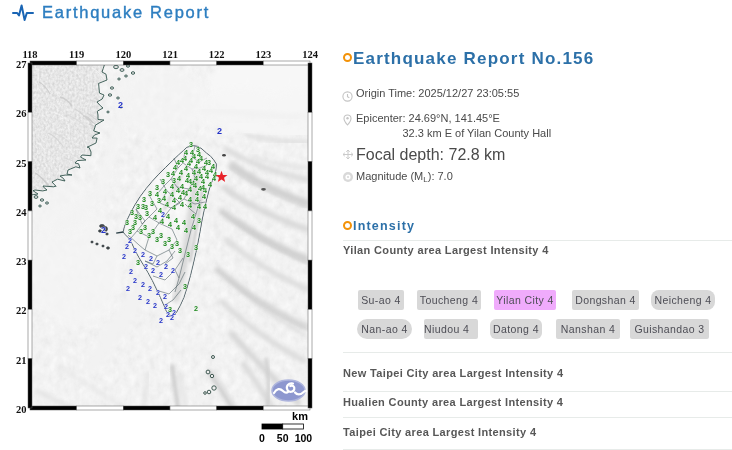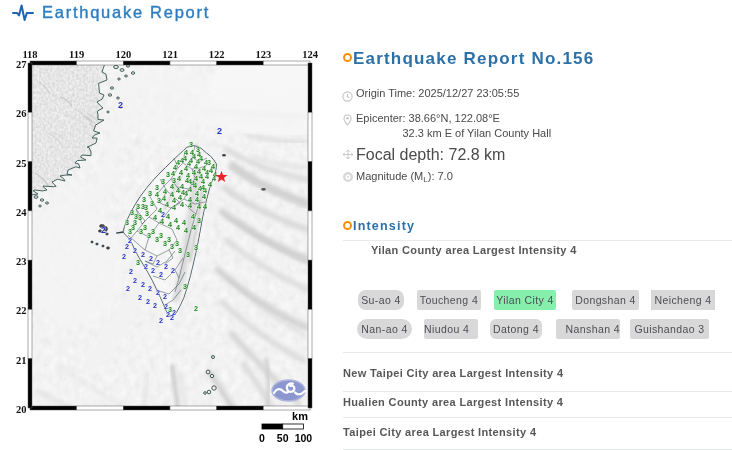--- a/index.html
+++ b/index.html
@@ -394,45 +394,45 @@
 <div style="position:absolute;left:353px;top:49px;font-size:17px;font-weight:bold;letter-spacing:1.2px;color:#2c70a8;">Earthquake Report No.156</div>
 <div style="position:absolute;left:342px;top:88px;"><svg width="11" height="11" viewBox="0 0 11 11">
       <circle cx="5.5" cy="5.5" r="4.6" fill="none" stroke="#c4c4c4" stroke-width="1.1"></circle>
       <path d="M5.5 3 V5.7 L7.3 6.8" fill="none" stroke="#c4c4c4" stroke-width="1.1"></path>
     </svg></div>
 <div style="position:absolute;left:356px;top:87px;font-size:11px;color:#4a4a4a;letter-spacing:0px;">Origin Time: 2025/12/27 23:05:55</div>
 <div style="position:absolute;left:342px;top:112px;"><svg width="11" height="12" viewBox="0 0 11 12">
       <path d="M5.5 1 C3.4 1 2 2.5 2 4.4 C2 6.8 5.5 11 5.5 11 C5.5 11 9 6.8 9 4.4 C9 2.5 7.6 1 5.5 1 Z" fill="none" stroke="#c4c4c4" stroke-width="1.1"></path>
       <circle cx="5.5" cy="4.3" r="1.2" fill="#c4c4c4"></circle>
     </svg></div>
-<div style="position:absolute;left:356px;top:111.5px;font-size:11px;color:#4a4a4a;letter-spacing:0px;">Epicenter: 38.66°N, 122.08°E</div>
+<div style="position:absolute;left:356px;top:111.5px;font-size:11px;color:#4a4a4a;letter-spacing:0px;">Epicenter: 24.69°N, 141.45°E</div>
 <div style="position:absolute;left:402.5px;top:126.5px;font-size:11px;color:#4a4a4a;letter-spacing:0px;">32.3 km E of Yilan County Hall</div>
 <div style="position:absolute;left:342px;top:146px;"><svg width="12" height="11" viewBox="0 0 12 11">
       <path d="M6 1 L6 10 M1 5.5 L11 5.5 M6 1 L4.3 2.8 M6 1 L7.7 2.8 M1 5.5 L2.8 3.8 M1 5.5 L2.8 7.2 M11 5.5 L9.2 3.8 M11 5.5 L9.2 7.2 M6 10 L4.3 8.2 M6 10 L7.7 8.2" stroke="#cacaca" stroke-width="1" fill="none"></path>
     </svg></div>
 <div style="position:absolute;left:356px;top:146px;font-size:16px;color:#4a4a4a;letter-spacing:0px;">Focal depth: 72.8 km</div>
 <div style="position:absolute;left:342px;top:169px;"><svg width="12" height="12" viewBox="0 0 12 12">
       <circle cx="6" cy="6" r="5" fill="#d9d9d9"></circle>
       <circle cx="6" cy="6" r="2.6" fill="#fff"></circle>
       <circle cx="6" cy="6" r="1.1" fill="#d9d9d9"></circle>
     </svg></div>
 <div style="position:absolute;left:356px;top:169.5px;font-size:11px;color:#4a4a4a;letter-spacing:0px;">Magnitude (M<sub style="font-size:8px;">L</sub>): 7.0</div>
 <div style="position:absolute;left:343px;top:220.5px;width:9px;height:9px;border:2.6px solid #f39208;border-radius:50%;box-sizing:border-box;"></div>
 <div style="position:absolute;left:353px;top:218.5px;font-size:12.5px;font-weight:bold;letter-spacing:1.2px;color:#2c70a8;">Intensity</div>
 <div style="position:absolute;left:343px;top:240px;width:389px;height:1px;background:#e7ebe9;"></div>
-<div style="position:absolute;left:343px;top:244px;font-size:11px;font-weight:bold;letter-spacing:0.35px;color:#575757;margin-left:28px;">Yilan County area Largest Intensity 4</div>
-<div style="position:absolute;left:358px;top:290px;width:46px;height:20px;line-height:20px;background:#d8d8d8;border-radius:8px;text-align:center;font-size:10.5px;color:#4d4d55;letter-spacing:0.4px;">Su-ao 4</div>
+<div style="position:absolute;left:343px;top:244px;font-size:11px;font-weight:bold;letter-spacing:0.35px;color:#575757;">Yilan County area Largest Intensity 4</div>
+<div style="position:absolute;left:358px;top:290px;width:46px;height:20px;line-height:20px;background:#d8d8d8;border-radius:2px;text-align:center;font-size:10.5px;color:#4d4d55;letter-spacing:0.4px;">Su-ao 4</div>
 <div style="position:absolute;left:417px;top:290px;width:64px;height:20px;line-height:20px;background:#d8d8d8;border-radius:2px;text-align:center;font-size:10.5px;color:#4d4d55;letter-spacing:0.4px;">Toucheng 4</div>
-<div style="position:absolute;left:494px;top:290px;width:62px;height:20px;line-height:20px;background:#86efac;border-radius:2px;text-align:center;font-size:10.5px;color:#4d4d55;letter-spacing:0.4px;">Yilan City 4</div>
+<div style="position:absolute;left:494px;top:290px;width:62px;height:20px;line-height:20px;background:#f0abfc;border-radius:2px;text-align:center;font-size:10.5px;color:#4d4d55;letter-spacing:0.4px;">Yilan City 4</div>
 <div style="position:absolute;left:572px;top:290px;width:67px;height:20px;line-height:20px;background:#d8d8d8;border-radius:2px;text-align:center;font-size:10.5px;color:#4d4d55;letter-spacing:0.4px;">Dongshan 4</div>
-<div style="position:absolute;left:651px;top:290px;width:64px;height:20px;line-height:20px;background:#d8d8d8;border-radius:0;text-align:center;font-size:10.5px;color:#4d4d55;letter-spacing:0.4px;">Neicheng 4</div>
+<div style="position:absolute;left:651px;top:290px;width:64px;height:20px;line-height:20px;background:#d8d8d8;border-radius:8px;text-align:center;font-size:10.5px;color:#4d4d55;letter-spacing:0.4px;">Neicheng 4</div>
 <div style="position:absolute;left:357px;top:319px;width:55px;height:20px;line-height:20px;background:#d8d8d8;border-radius:10px;text-align:center;font-size:10.5px;color:#4d4d55;letter-spacing:0.4px;">Nan-ao 4</div>
 <div style="position:absolute;left:424px;top:319px;width:54px;height:20px;line-height:20px;background:#d8d8d8;border-radius:2px;font-size:10.5px;color:#4d4d55;letter-spacing:0.4px;">Niudou 4</div>
 <div style="position:absolute;left:490px;top:319px;width:52px;height:20px;line-height:20px;background:#d8d8d8;border-radius:6px;text-align:center;font-size:10.5px;color:#4d4d55;letter-spacing:0.4px;">Datong 4</div>
-<div style="position:absolute;left:556px;top:319px;width:64px;height:20px;line-height:20px;background:#d8d8d8;border-radius:2px;text-align:right;font-size:10.5px;color:#4d4d55;letter-spacing:0.4px;">Nanshan 4</div>
+<div style="position:absolute;left:556px;top:319px;width:64px;height:20px;line-height:20px;background:#d8d8d8;border-radius:2px;text-align:center;font-size:10.5px;color:#4d4d55;letter-spacing:0.4px;">Nanshan 4</div>
 <div style="position:absolute;left:630px;top:319px;width:79px;height:20px;line-height:20px;background:#d8d8d8;border-radius:2px;text-align:center;font-size:10.5px;color:#4d4d55;letter-spacing:0.4px;">Guishandao 3</div>
 <div style="position:absolute;left:343px;top:352px;width:389px;height:1px;background:#e7ebe9;"></div>
 <div style="position:absolute;left:343px;top:367px;font-size:11px;font-weight:bold;letter-spacing:0.35px;color:#575757;">New Taipei City area Largest Intensity 4</div>
 <div style="position:absolute;left:343px;top:391px;width:389px;height:1px;background:#e7ebe9;"></div>
 <div style="position:absolute;left:343px;top:396px;font-size:11px;font-weight:bold;letter-spacing:0.35px;color:#575757;">Hualien County area Largest Intensity 4</div>
 <div style="position:absolute;left:343px;top:417px;width:389px;height:1px;background:#e7ebe9;"></div>
 <div style="position:absolute;left:343px;top:426px;font-size:11px;font-weight:bold;letter-spacing:0.35px;color:#575757;">Taipei City area Largest Intensity 4</div>
 <div style="position:absolute;left:343px;top:449px;width:389px;height:1px;background:#e7ebe9;"></div>
 
 </body></html>

